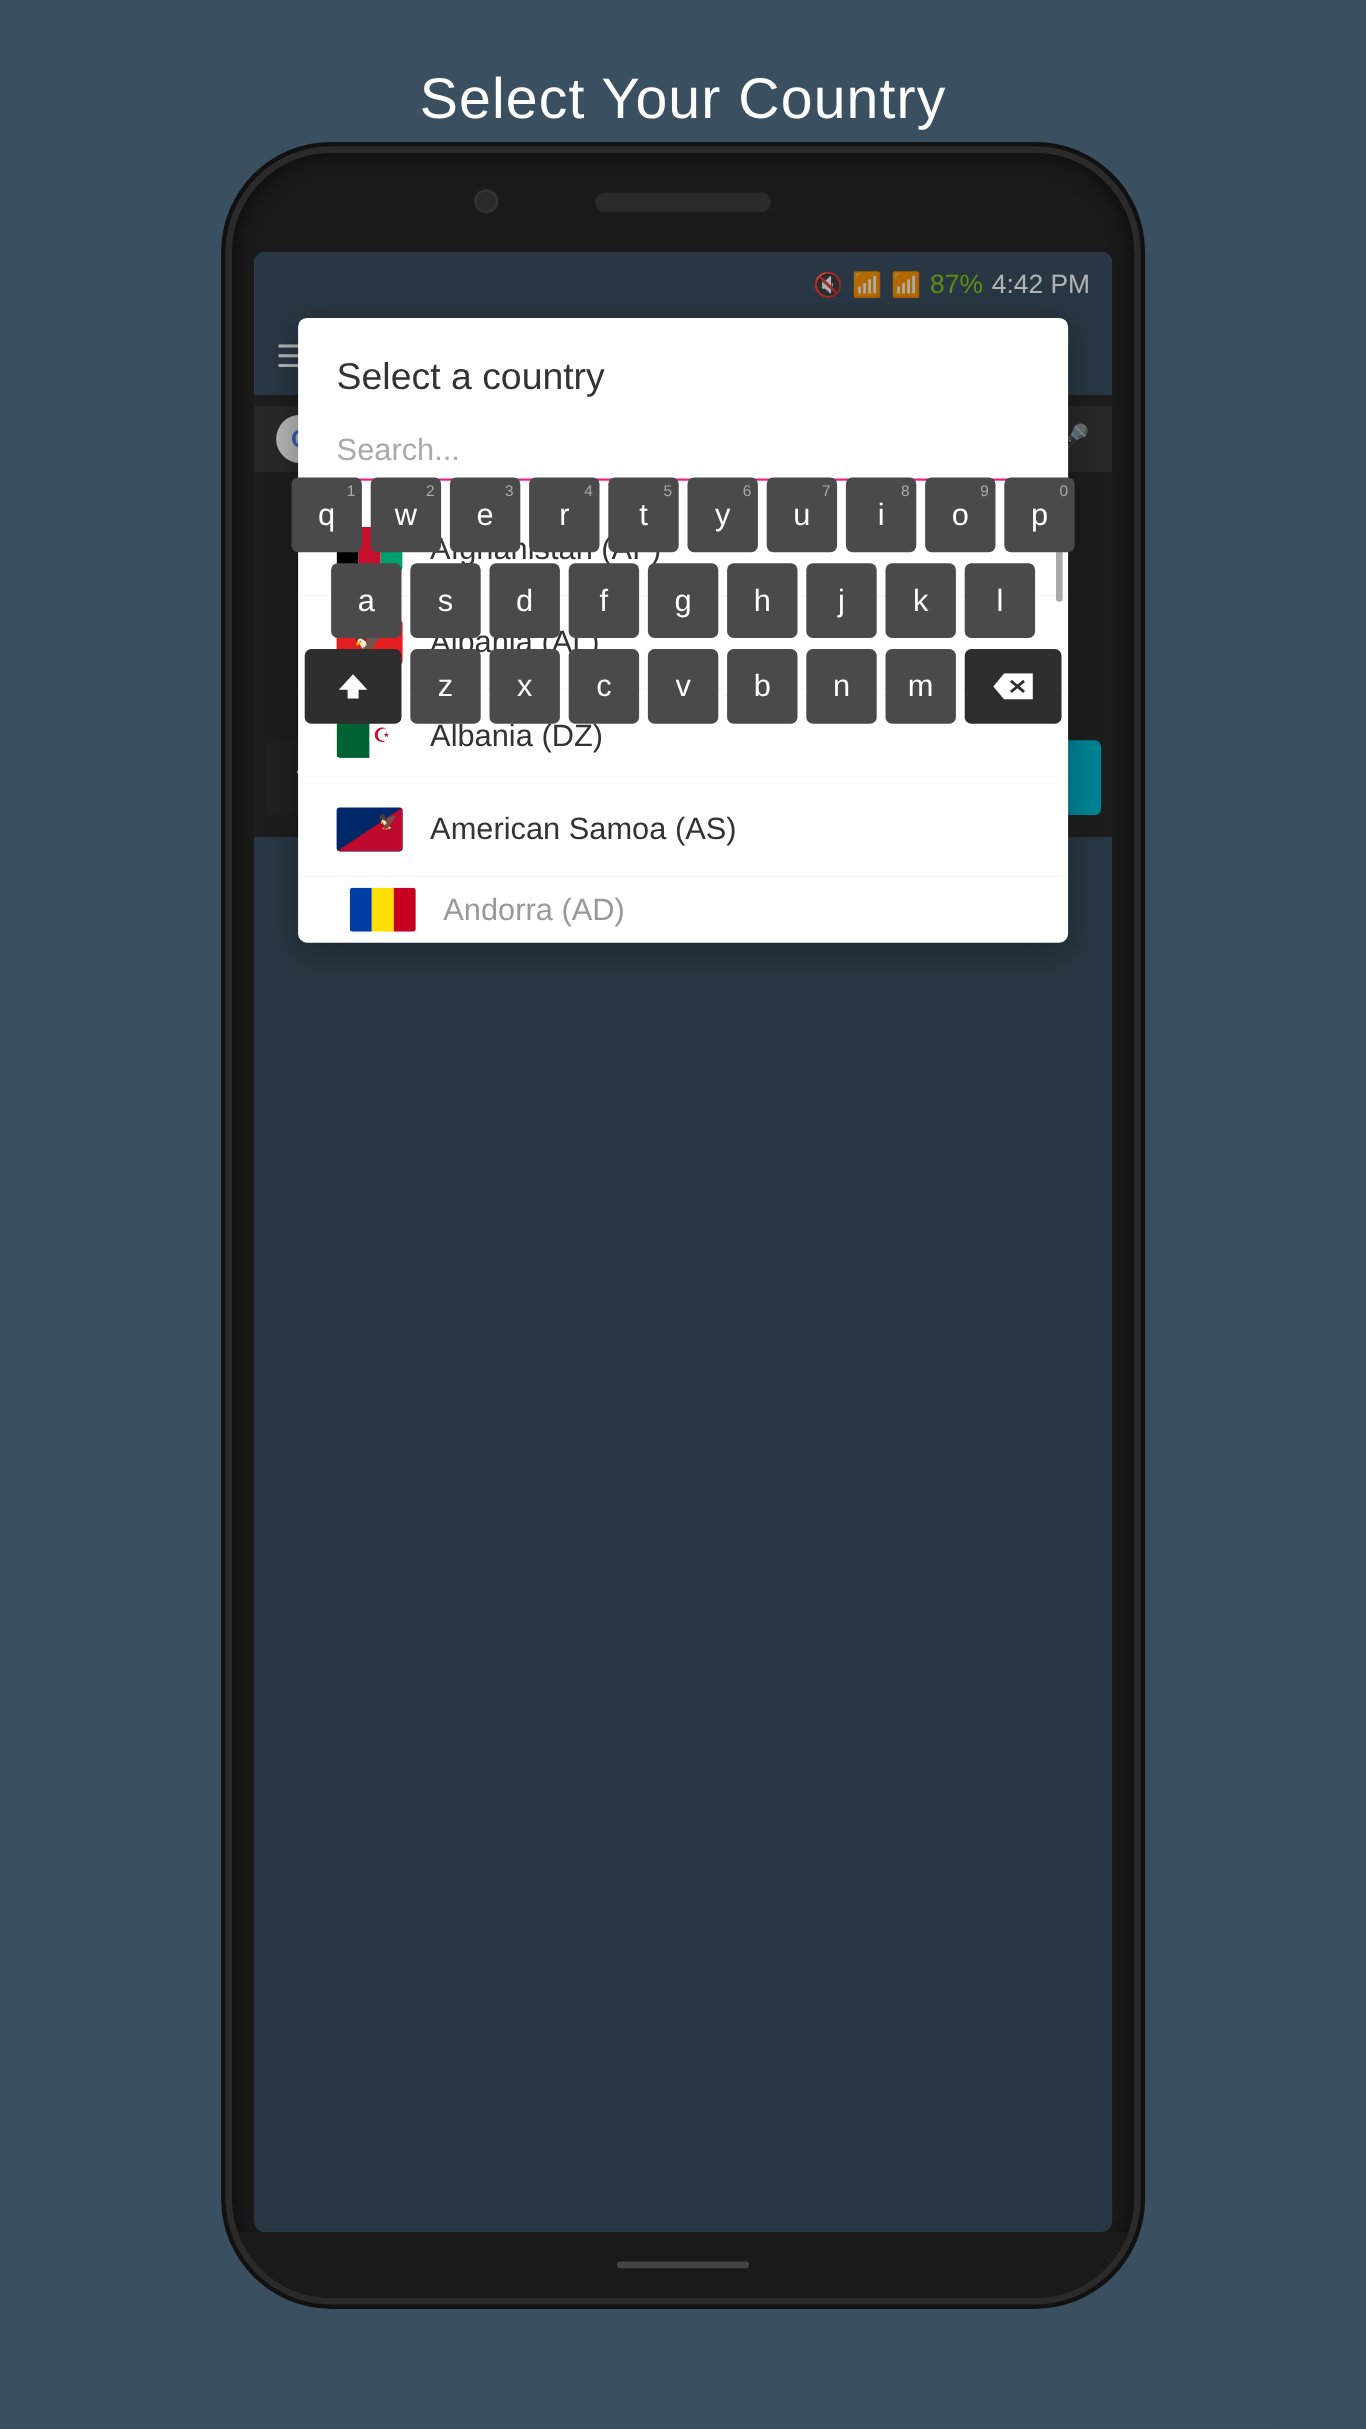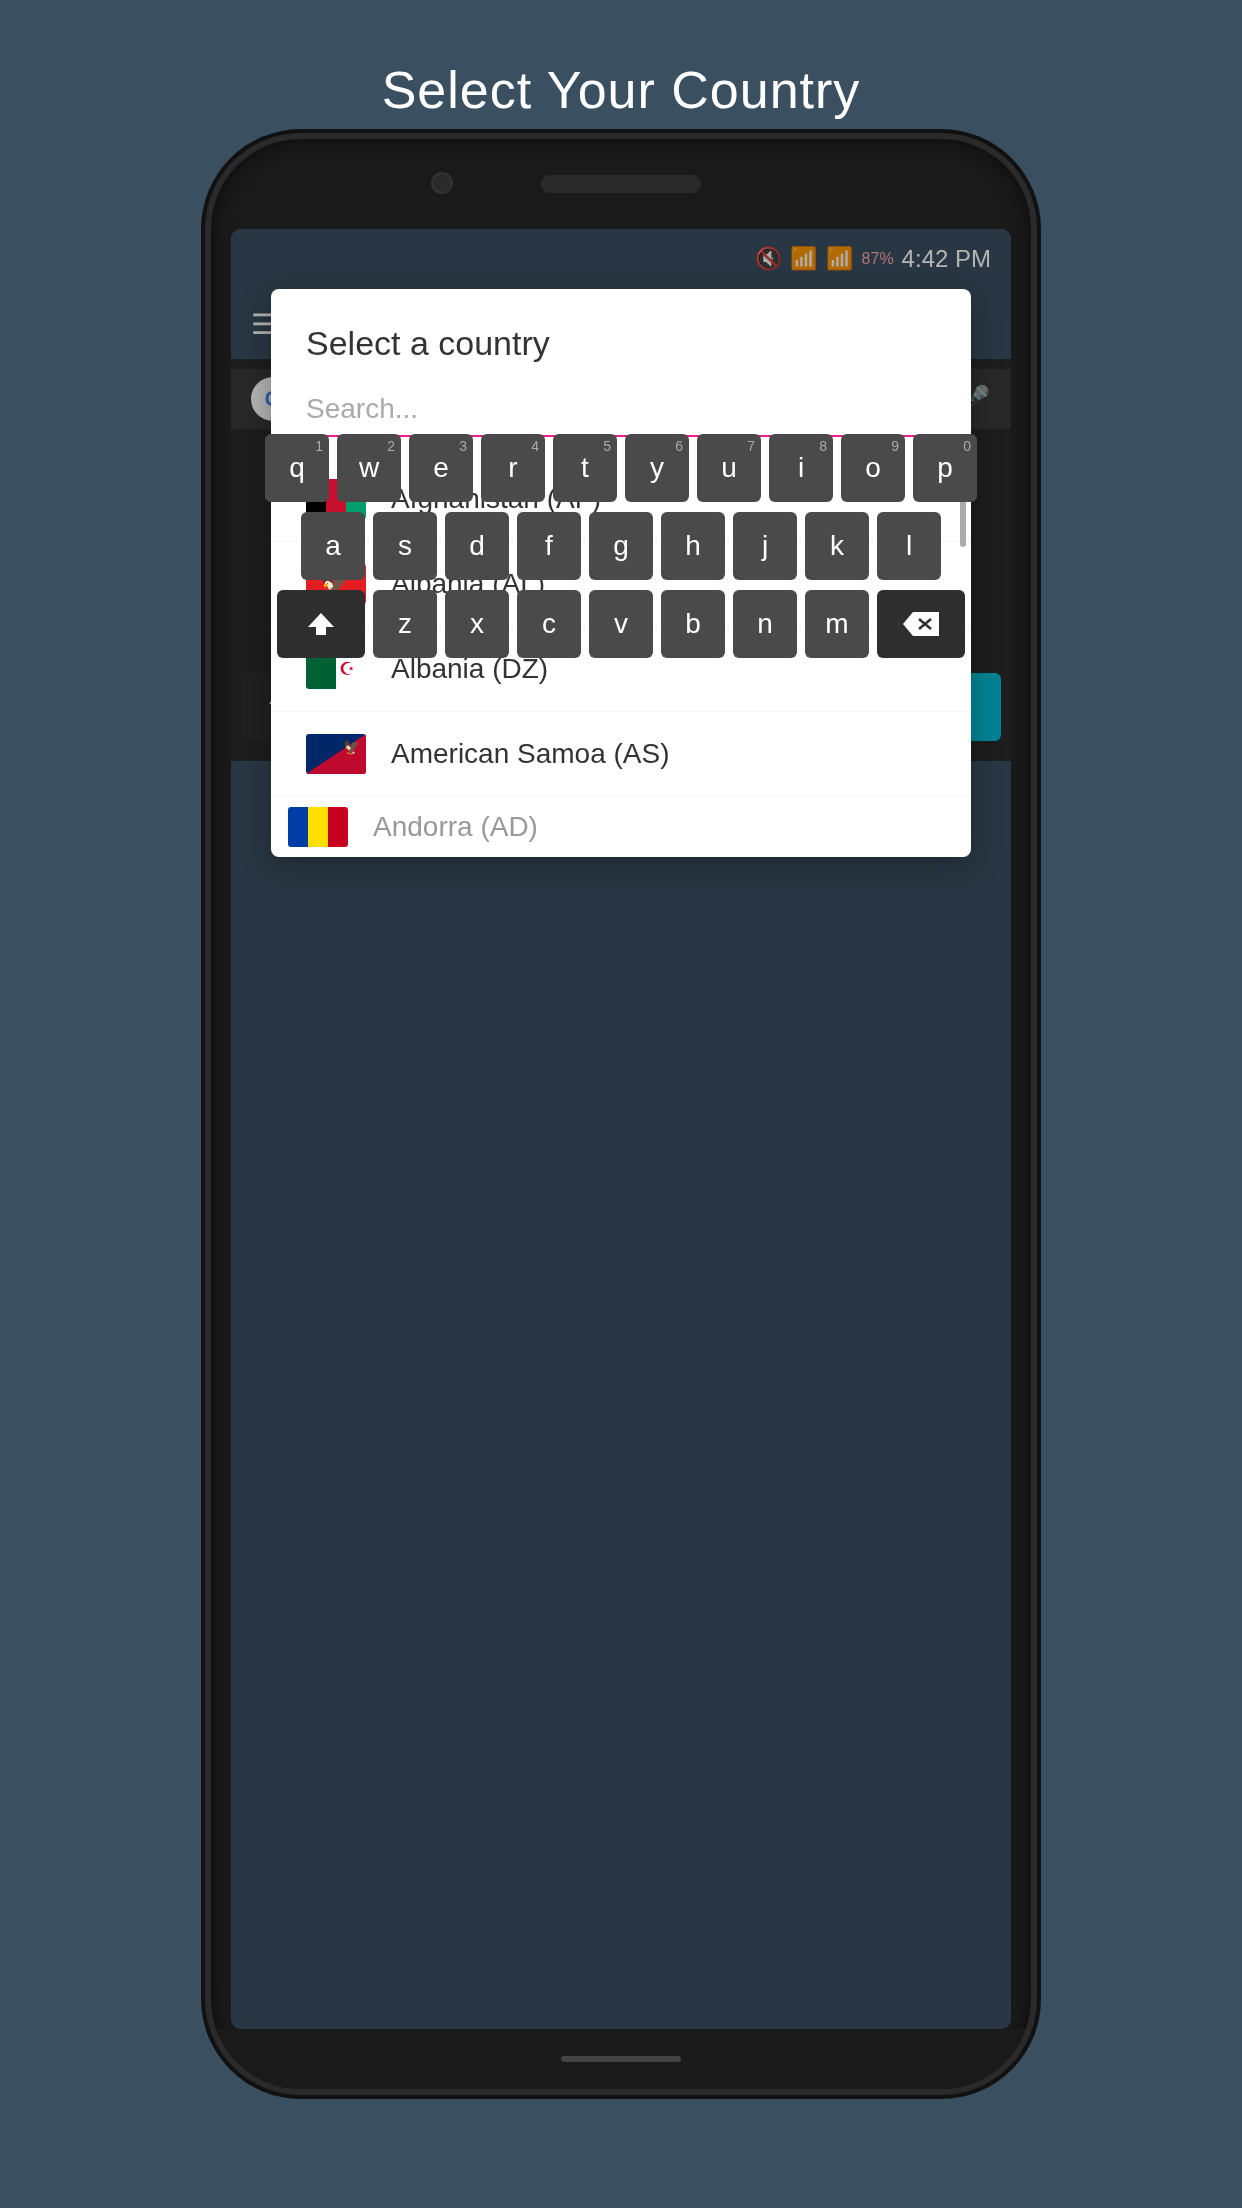--- a/index.html
+++ b/index.html
@@ -101,22 +101,22 @@
       font-size: 22px;
     }
 
     .status-time {
       color: white;
       font-size: 24px;
       font-weight: 400;
     }
 
     .status-battery {
-      color: #fca5a5;
-      font-size: 16px;
+      color: #84cc16;
+      font-size: 24px;
     }
 
     
     .modal-overlay {
       position: absolute;
       top: 0;
       left: 0;
       right: 0;
       bottom: 0;
       background: rgba(0,0,0,0.3);
@@ -205,21 +205,21 @@
       top: 10px;
       width: 6px;
       height: 80px;
       background: #aaa;
       border-radius: 3px;
     }
 
     .partial-item {
       display: flex;
       align-items: center;
-      padding: 15px 17px;
+      padding: 15px 47px;
       gap: 25px;
       overflow: hidden;
       height: 60px;
     }
 
     
     .app-bar {
       width: 100%;
       height: 70px;
       background: #3a5060;

